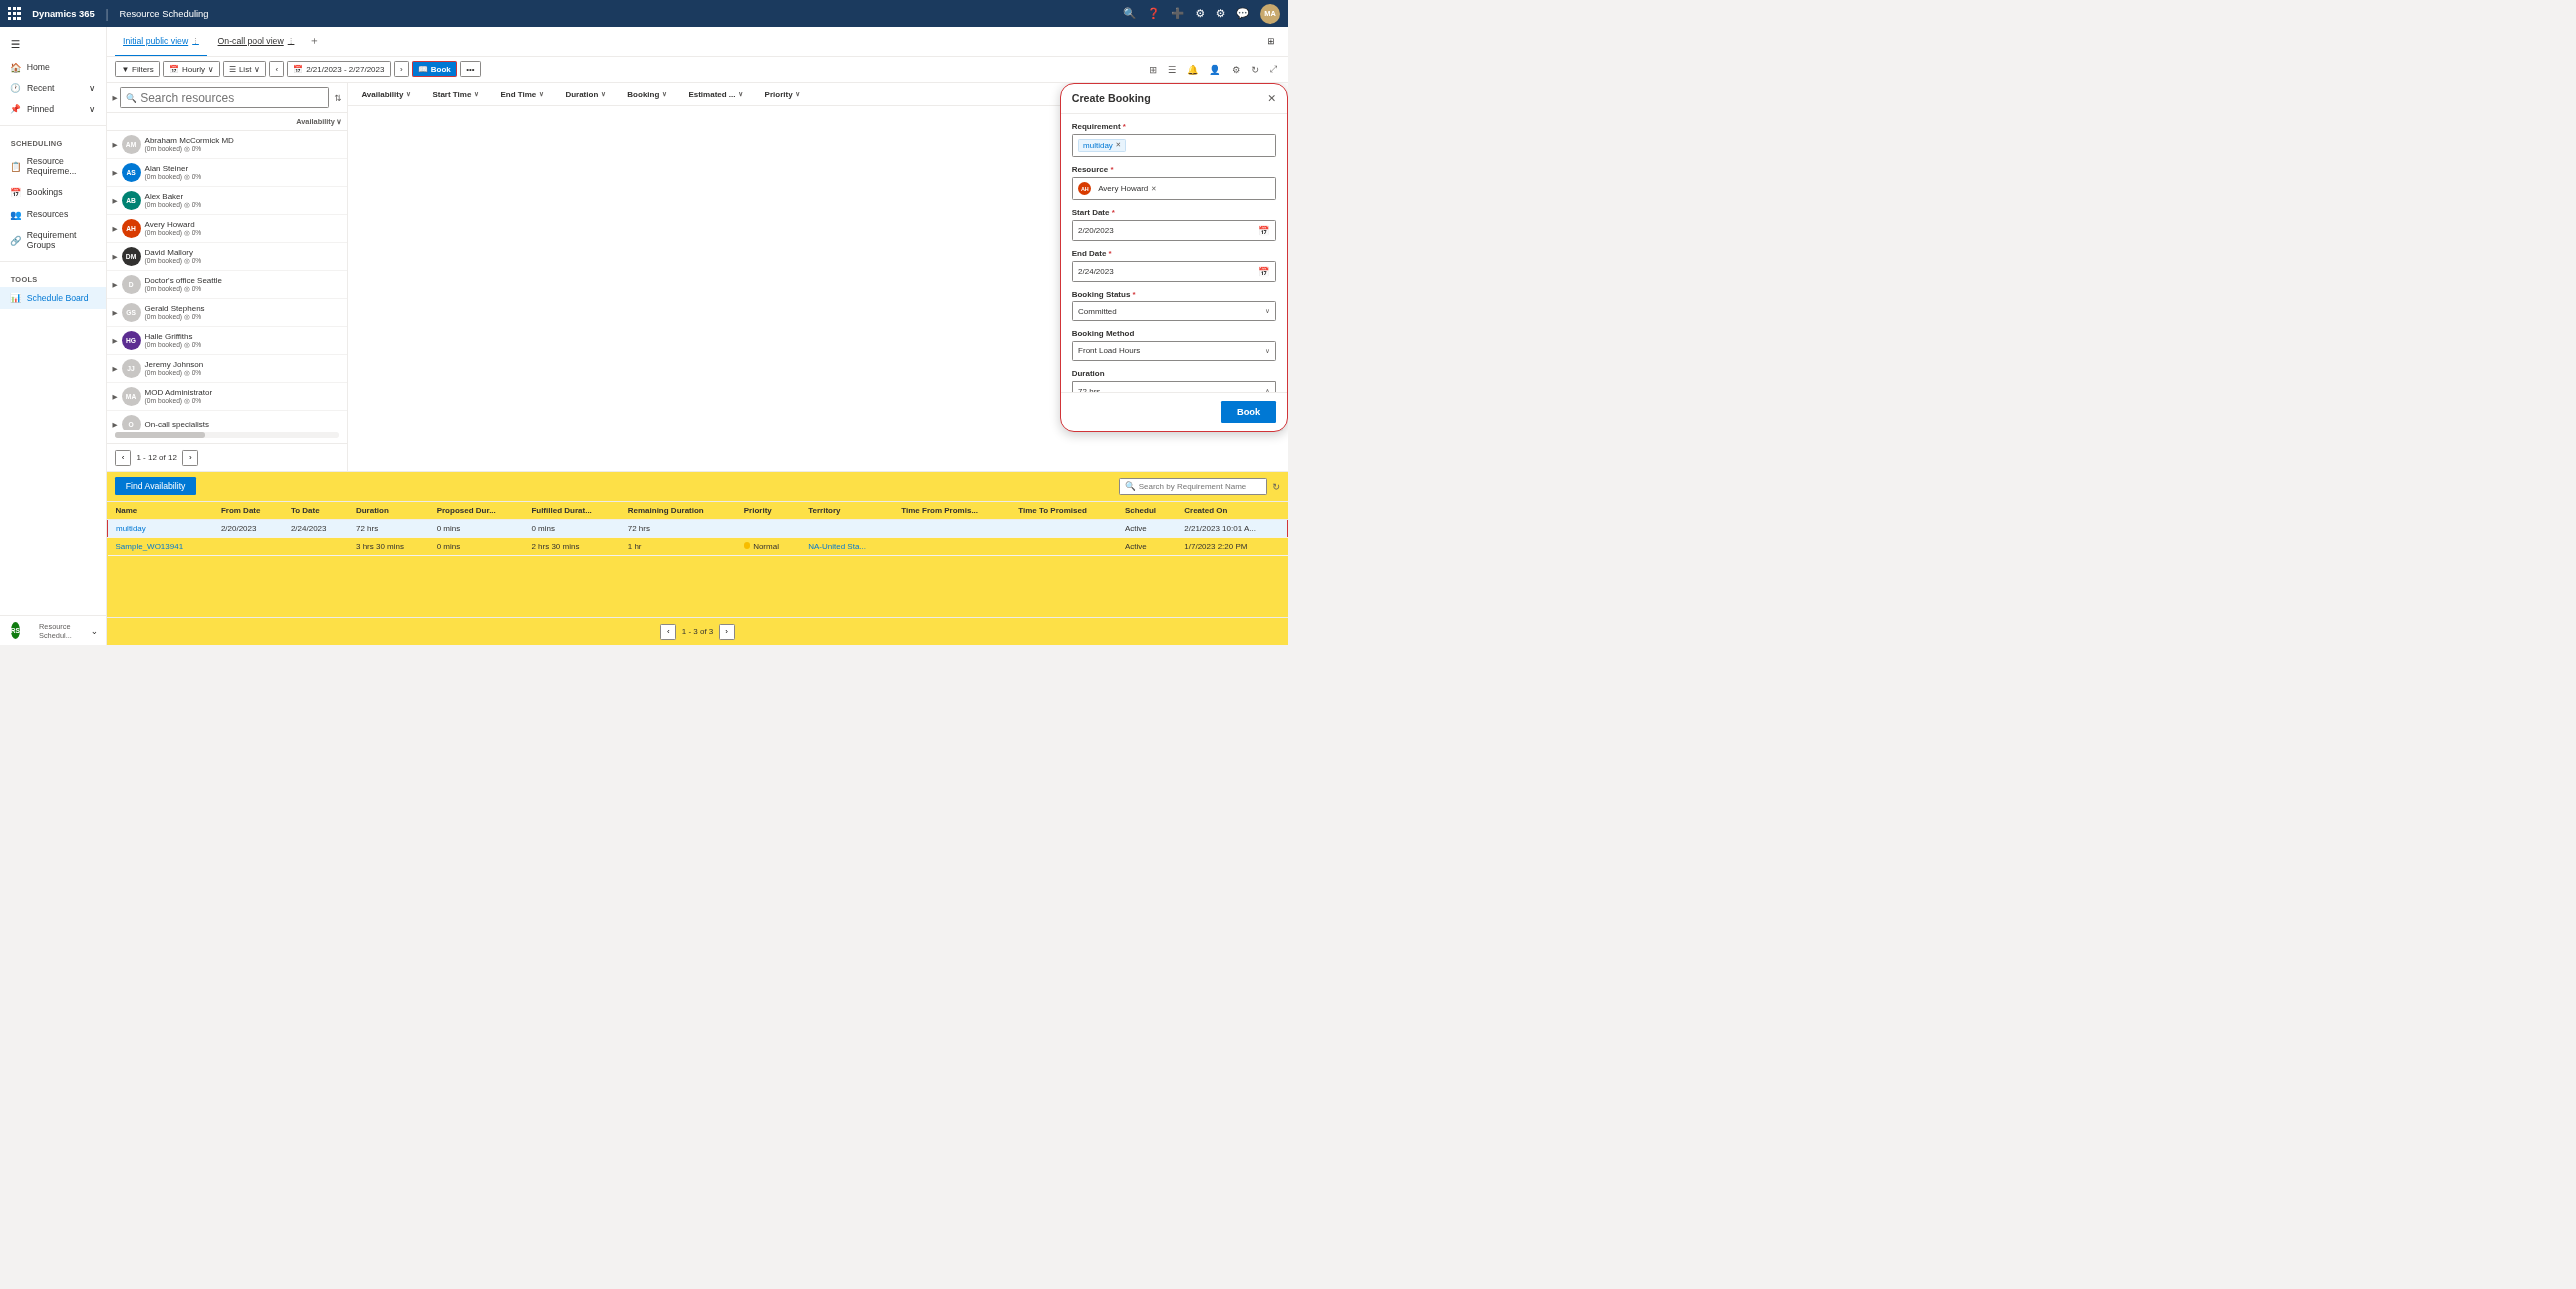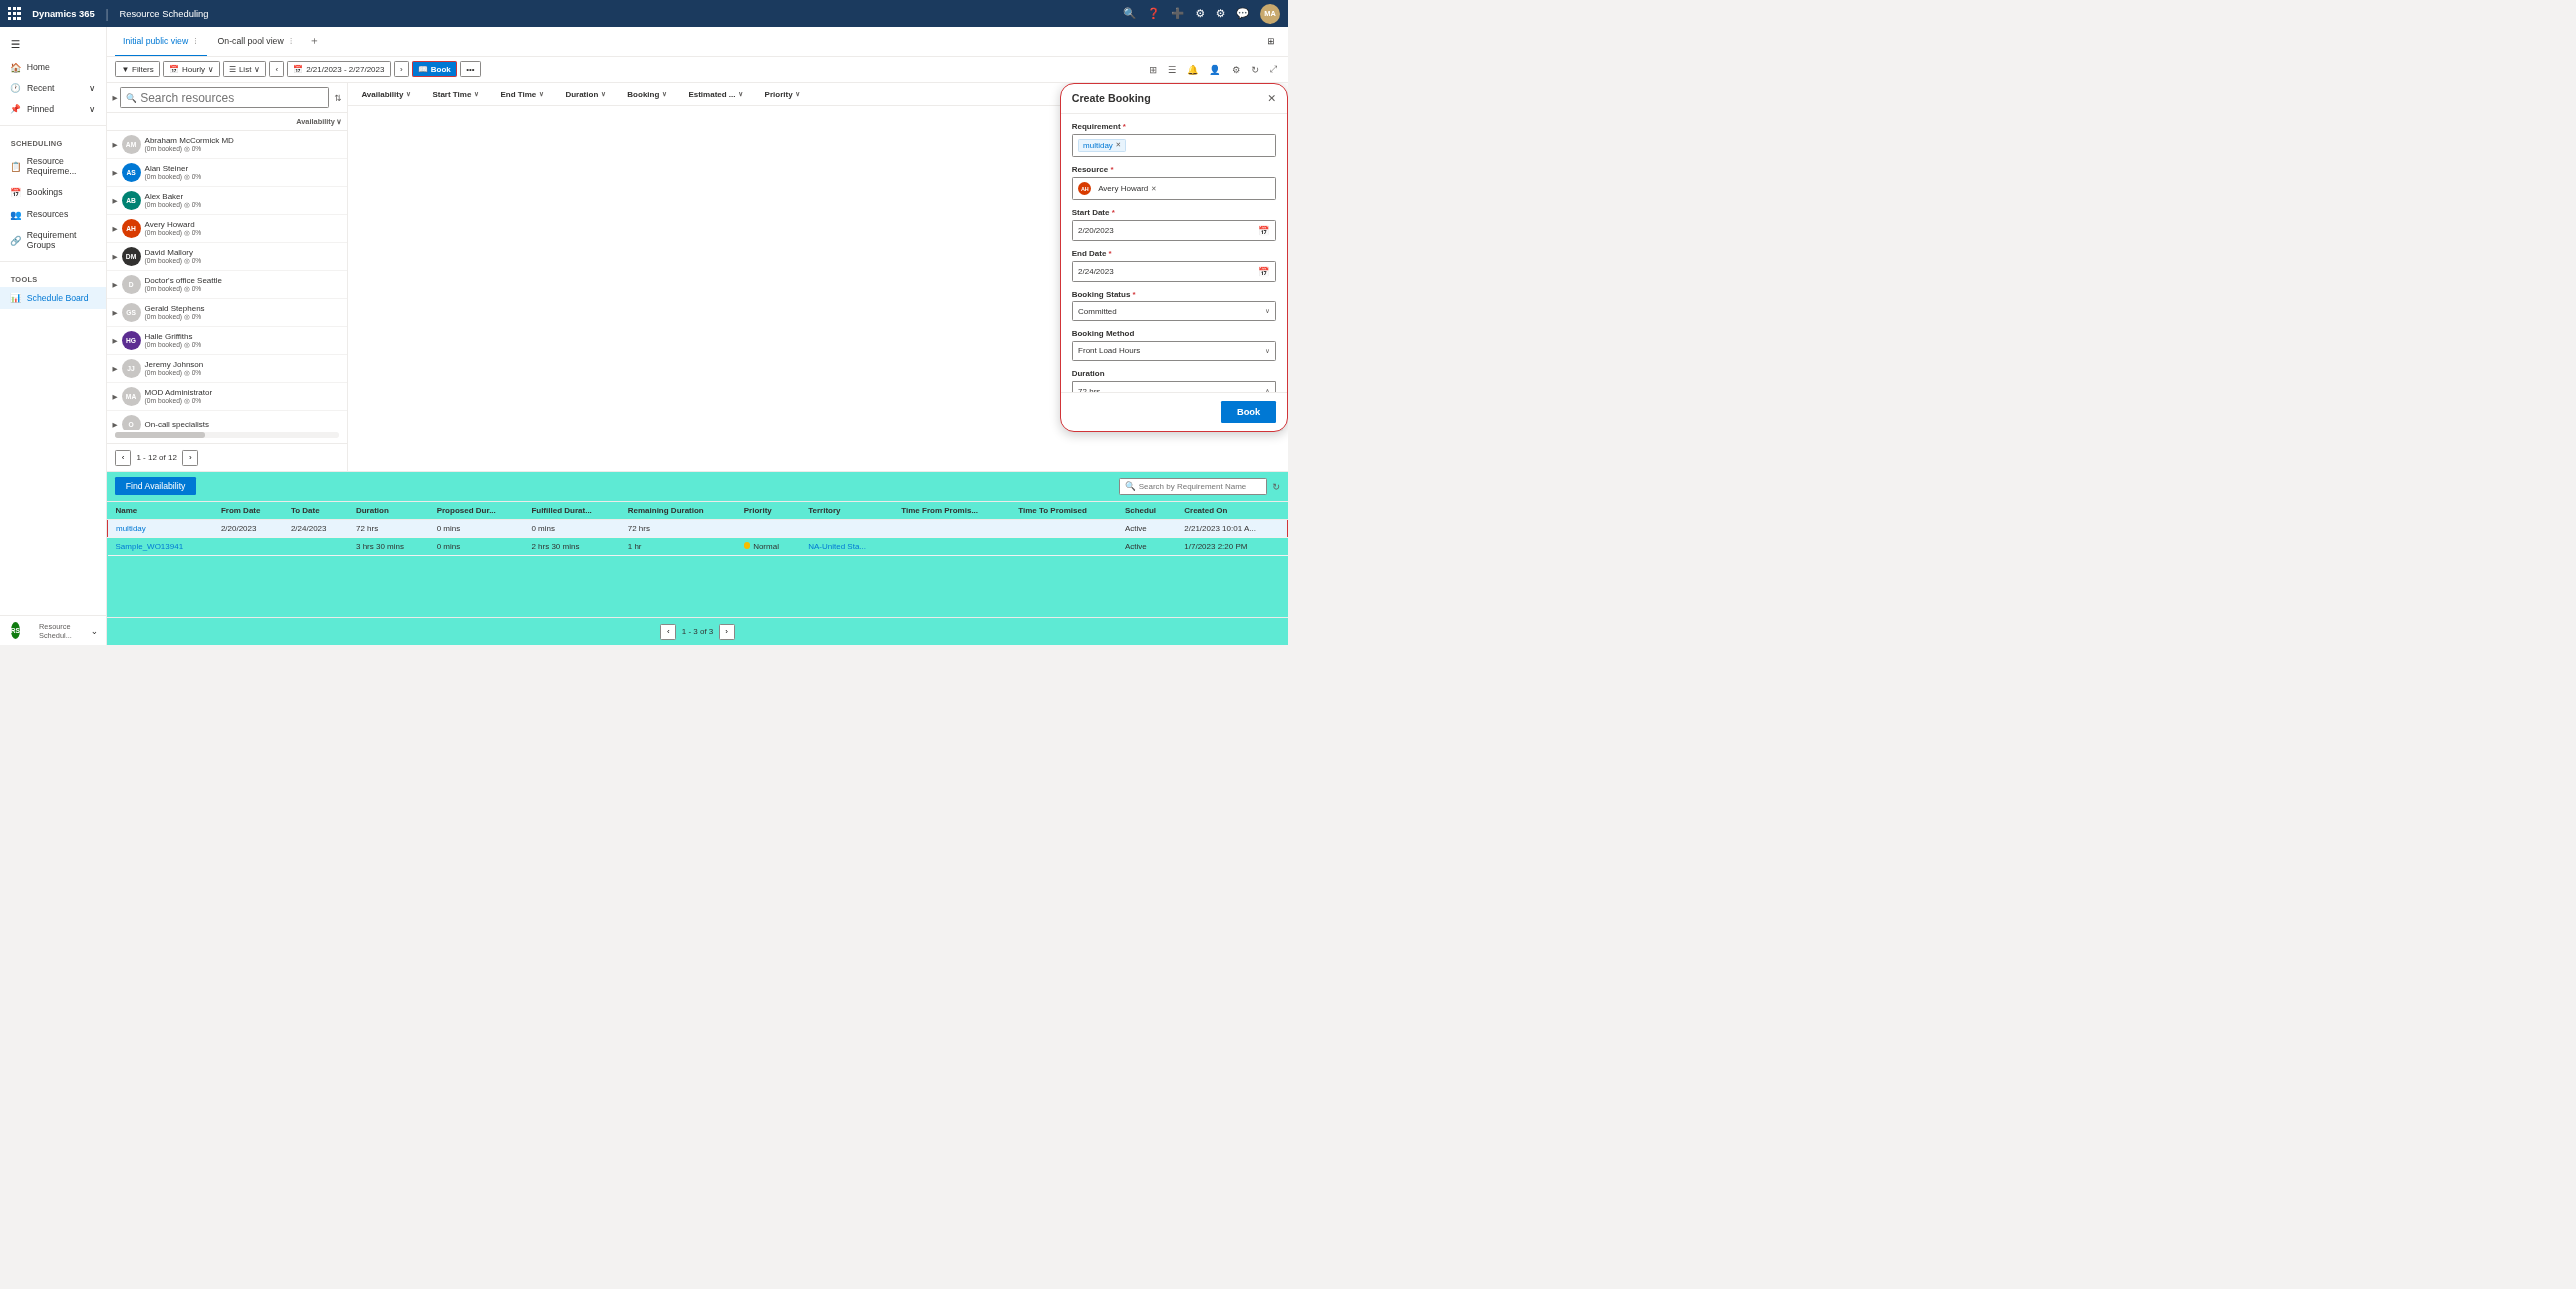--- a/index.html
+++ b/index.html
@@ -36,21 +36,21 @@
     .sidebar-item .item-icon { font-size: 9.4px; width: 10.7px; }
     .sidebar-item-with-arrow { display: flex; align-items: center; justify-content: space-between; padding: 5.4px 10.7px; cursor: pointer; }
     .sidebar-item-with-arrow .left { display: flex; align-items: center; gap: 5.4px; font-size: 8.7px; color: #323130; }
     .sidebar-divider { height: 0.7px; background: #edebe9; margin: 5.4px 0; }
 
     
     .content-area { flex: 1; display: flex; flex-direction: column; overflow: hidden; background: #fff; }
     
     
     .tab-bar { display: flex; align-items: center; padding: 0 8px; border-bottom: 0.7px solid #edebe9; height: 29.5px; background: #fff; gap: 2.7px; }
-    .tab { display: flex; align-items: center; padding: 0 8px; height: 100%; cursor: pointer; font-size: 8.7px; color: #323130; gap: 4px; border-bottom: 1.3px solid transparent; white-space: nowrap; }
+    .tab { display: flex; align-items: center; padding: 0 8px; height: 100%; cursor: pointer; font-size: 8.7px; color: #323130; gap: 4px; border-bottom: 1.3px solid transparent; white-space: nowrap; text-decoration: underline; }
     .tab.active { border-bottom: 1.3px solid #0078d4; color: #0078d4; }
     .tab-add { color: #605e5c; padding: 0 4px; cursor: pointer; font-size: 10.7px; }
     
     
     .toolbar { display: flex; align-items: center; padding: 4px 8px; border-bottom: 0.7px solid #edebe9; background: #fff; gap: 2.7px; }
     .toolbar-btn { display: flex; align-items: center; gap: 2.7px; padding: 2.7px 5.4px; border: 0.7px solid #8a8886; border-radius: 1.3px; cursor: pointer; background: white; font-size: 8px; color: #323130; }
     .toolbar-btn.primary { background: #0078d4; color: white; border-color: #0078d4; font-weight: 600; }
     .toolbar-btn.highlighted { border: 1.3px solid #d13438; }
     .toolbar-right { margin-left: auto; display: flex; align-items: center; gap: 5.4px; }
     .toolbar-right-icon { color: #605e5c; cursor: pointer; font-size: 9.4px; padding: 2.7px; }
@@ -76,21 +76,21 @@
     
     .schedule-area { flex: 1; overflow: hidden; background: #fff; }
     .col-header { padding: 2.7px 5.4px; font-size: 8px; font-weight: 600; color: #323130; display: flex; align-items: center; gap: 2.7px; cursor: pointer; }
     .col-header .sort-icon { font-size: 6.7px; color: #605e5c; }
 
     
     .pagination { display: flex; align-items: center; padding: 5.4px 8px; border-top: 0.7px solid #edebe9; font-size: 8px; color: #323130; gap: 5.4px; }
     .pagination-btn { width: 16px; height: 16px; border: 0.7px solid #8a8886; border-radius: 1.3px; cursor: pointer; background: white; display: flex; align-items: center; justify-content: center; font-size: 8px; }
 
     
-    .bottom-panel { height: 174px; border-top: 1.3px solid #edebe9; display: flex; flex-direction: column; background: #5eead4; }
+    .bottom-panel { height: 174px; border-top: 1.3px solid #edebe9; display: flex; flex-direction: column; background: #fde047; }
     .bottom-toolbar { display: flex; align-items: center; padding: 5.4px 8px; gap: 5.4px; border-bottom: 0.7px solid #edebe9; }
     .find-avail-btn { background: #0078d4; color: white; border: none; border-radius: 1.3px; padding: 4px 10.7px; font-size: 8.7px; cursor: pointer; font-weight: 500; }
     .bottom-search { margin-left: auto; display: flex; align-items: center; border: 0.7px solid #8a8886; border-radius: 1.3px; padding: 2.7px 5.4px; gap: 2.7px; background: white; min-width: 148px; }
     .bottom-search input { border: none; outline: none; font-size: 8px; color: #605e5c; flex: 1; background: transparent; }
     .refresh-btn { color: #605e5c; cursor: pointer; font-size: 9.4px; }
     
     .requirements-table { flex: 1; overflow-y: auto; }
     .req-table { width: 100%; border-collapse: collapse; font-size: 8px; }
     .req-table th { padding: 4px 8px; text-align: left; font-weight: 700; color: #323130; border-bottom: 0.7px solid #edebe9; font-size: 8px; white-space: nowrap; }
     .req-table td { padding: 4px 8px; border-bottom: 0.7px solid #f3f2f1; color: #323130; white-space: nowrap; }

